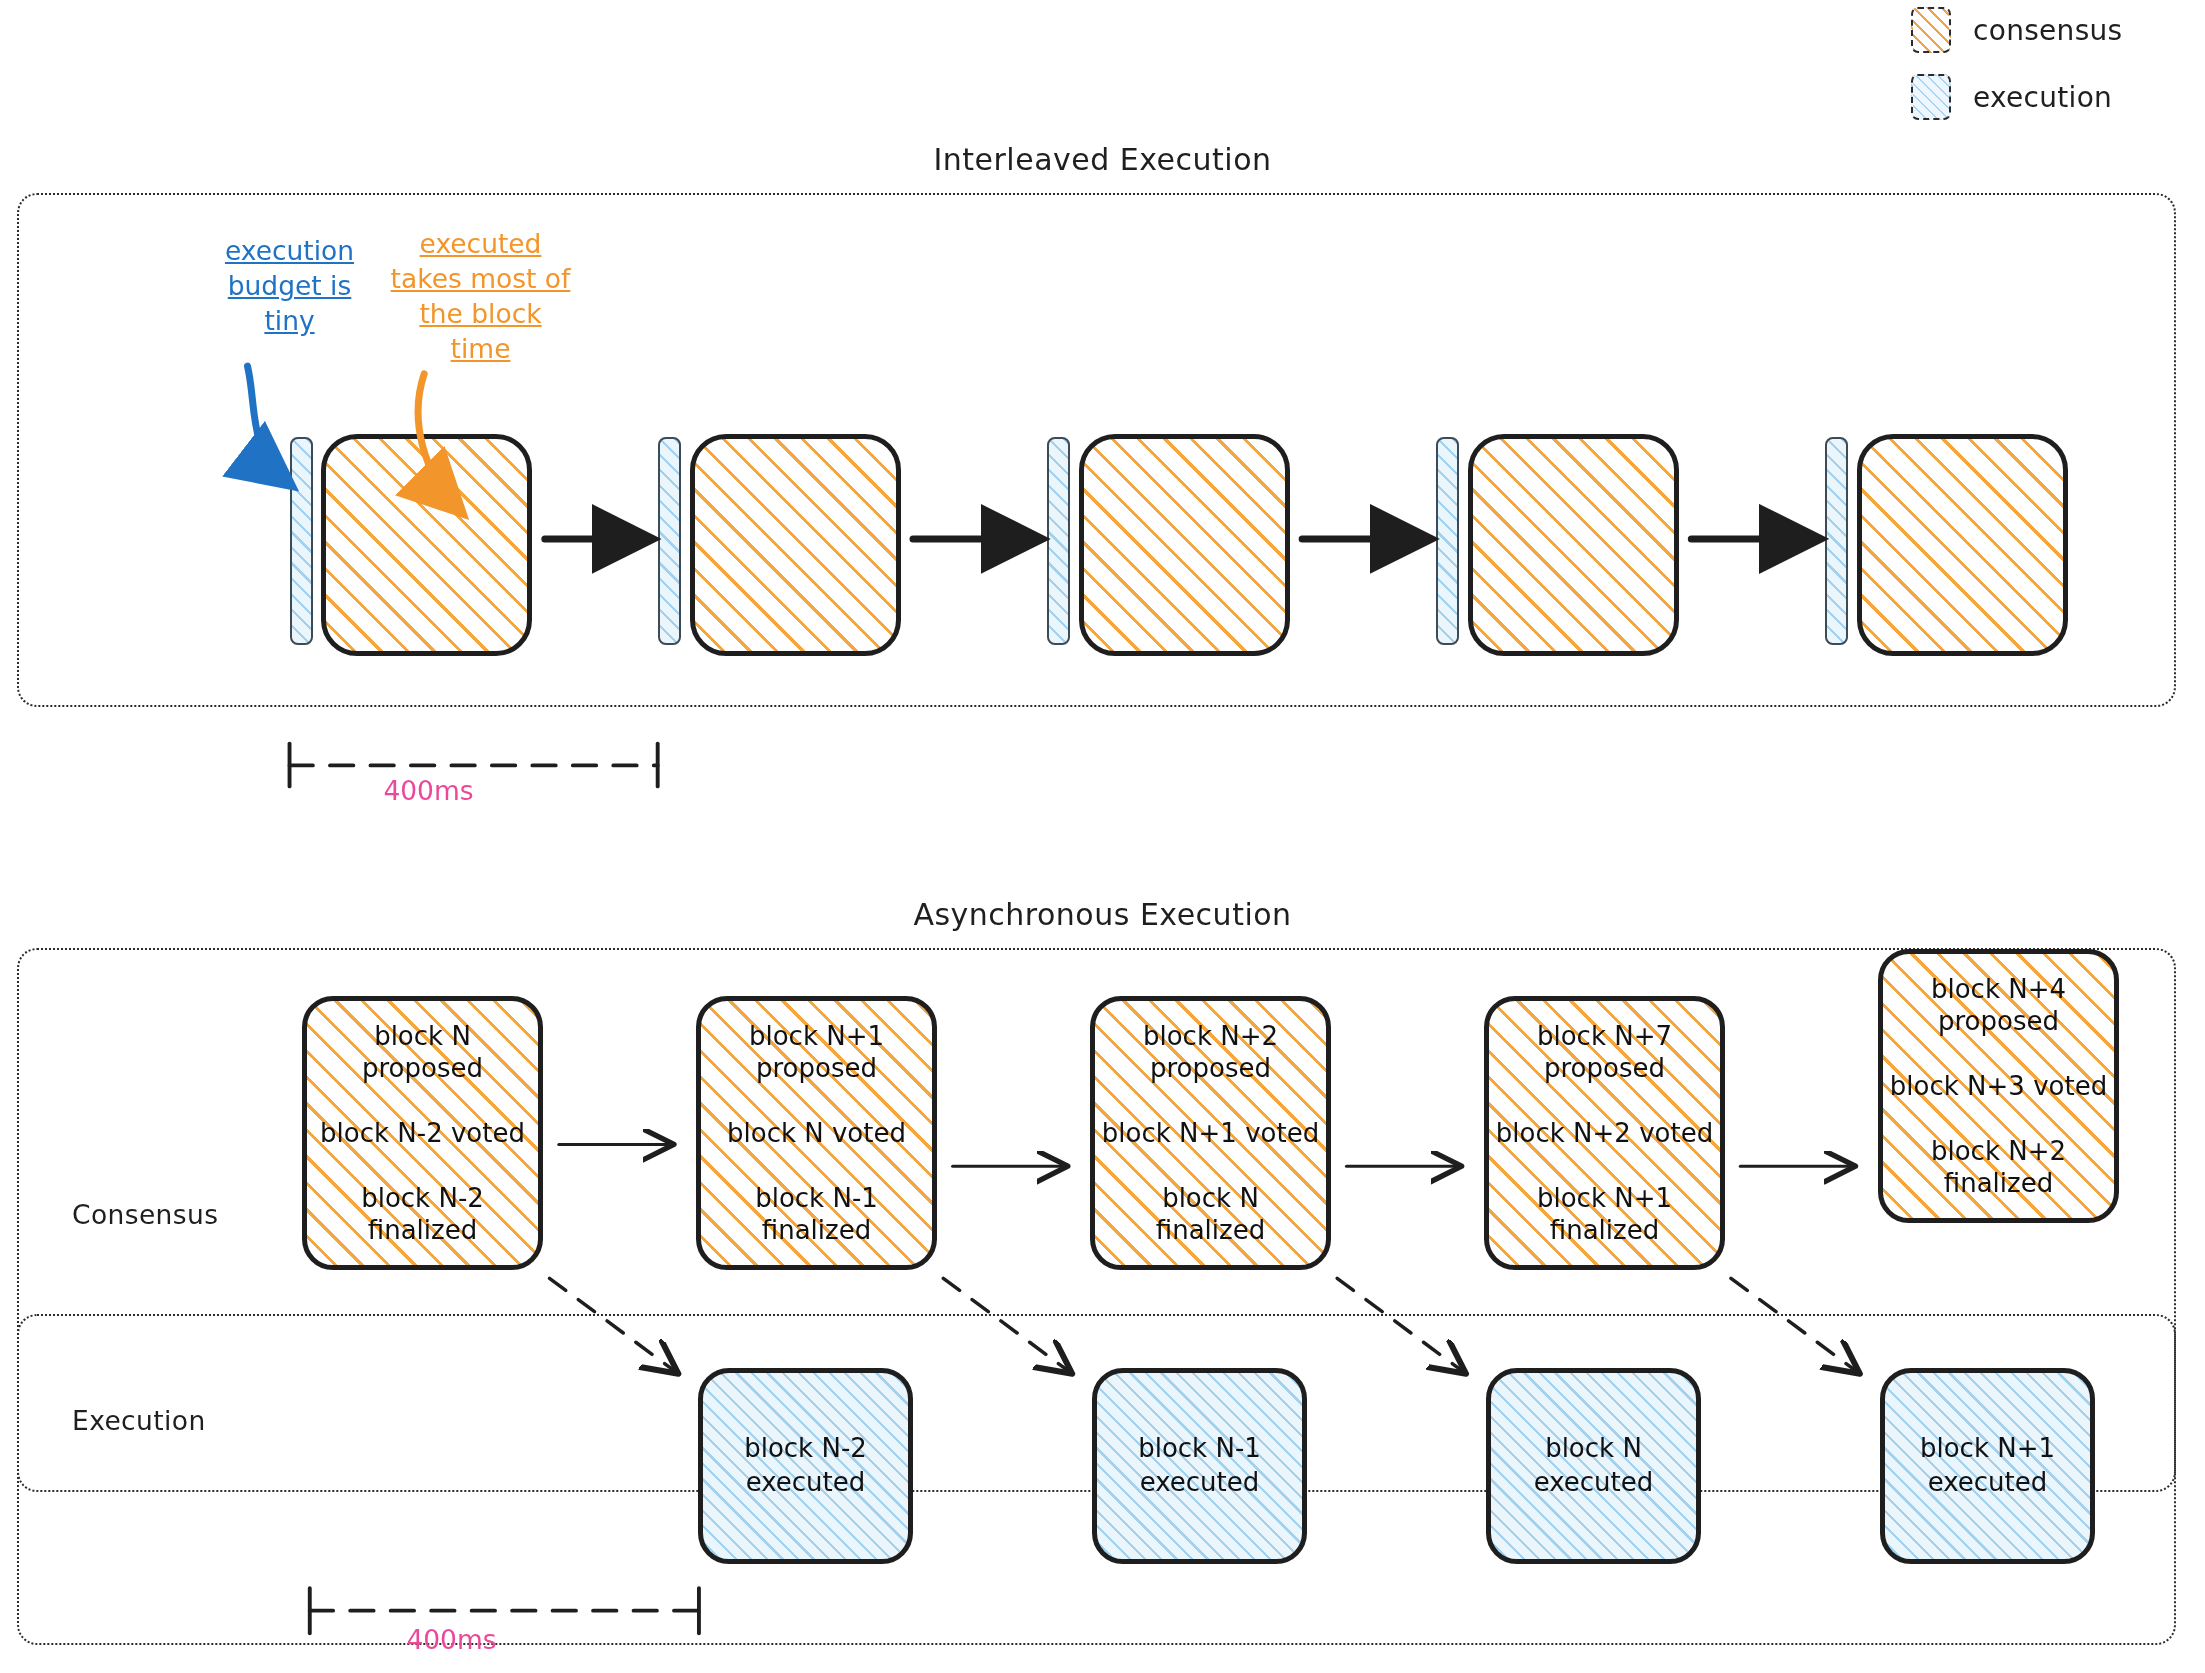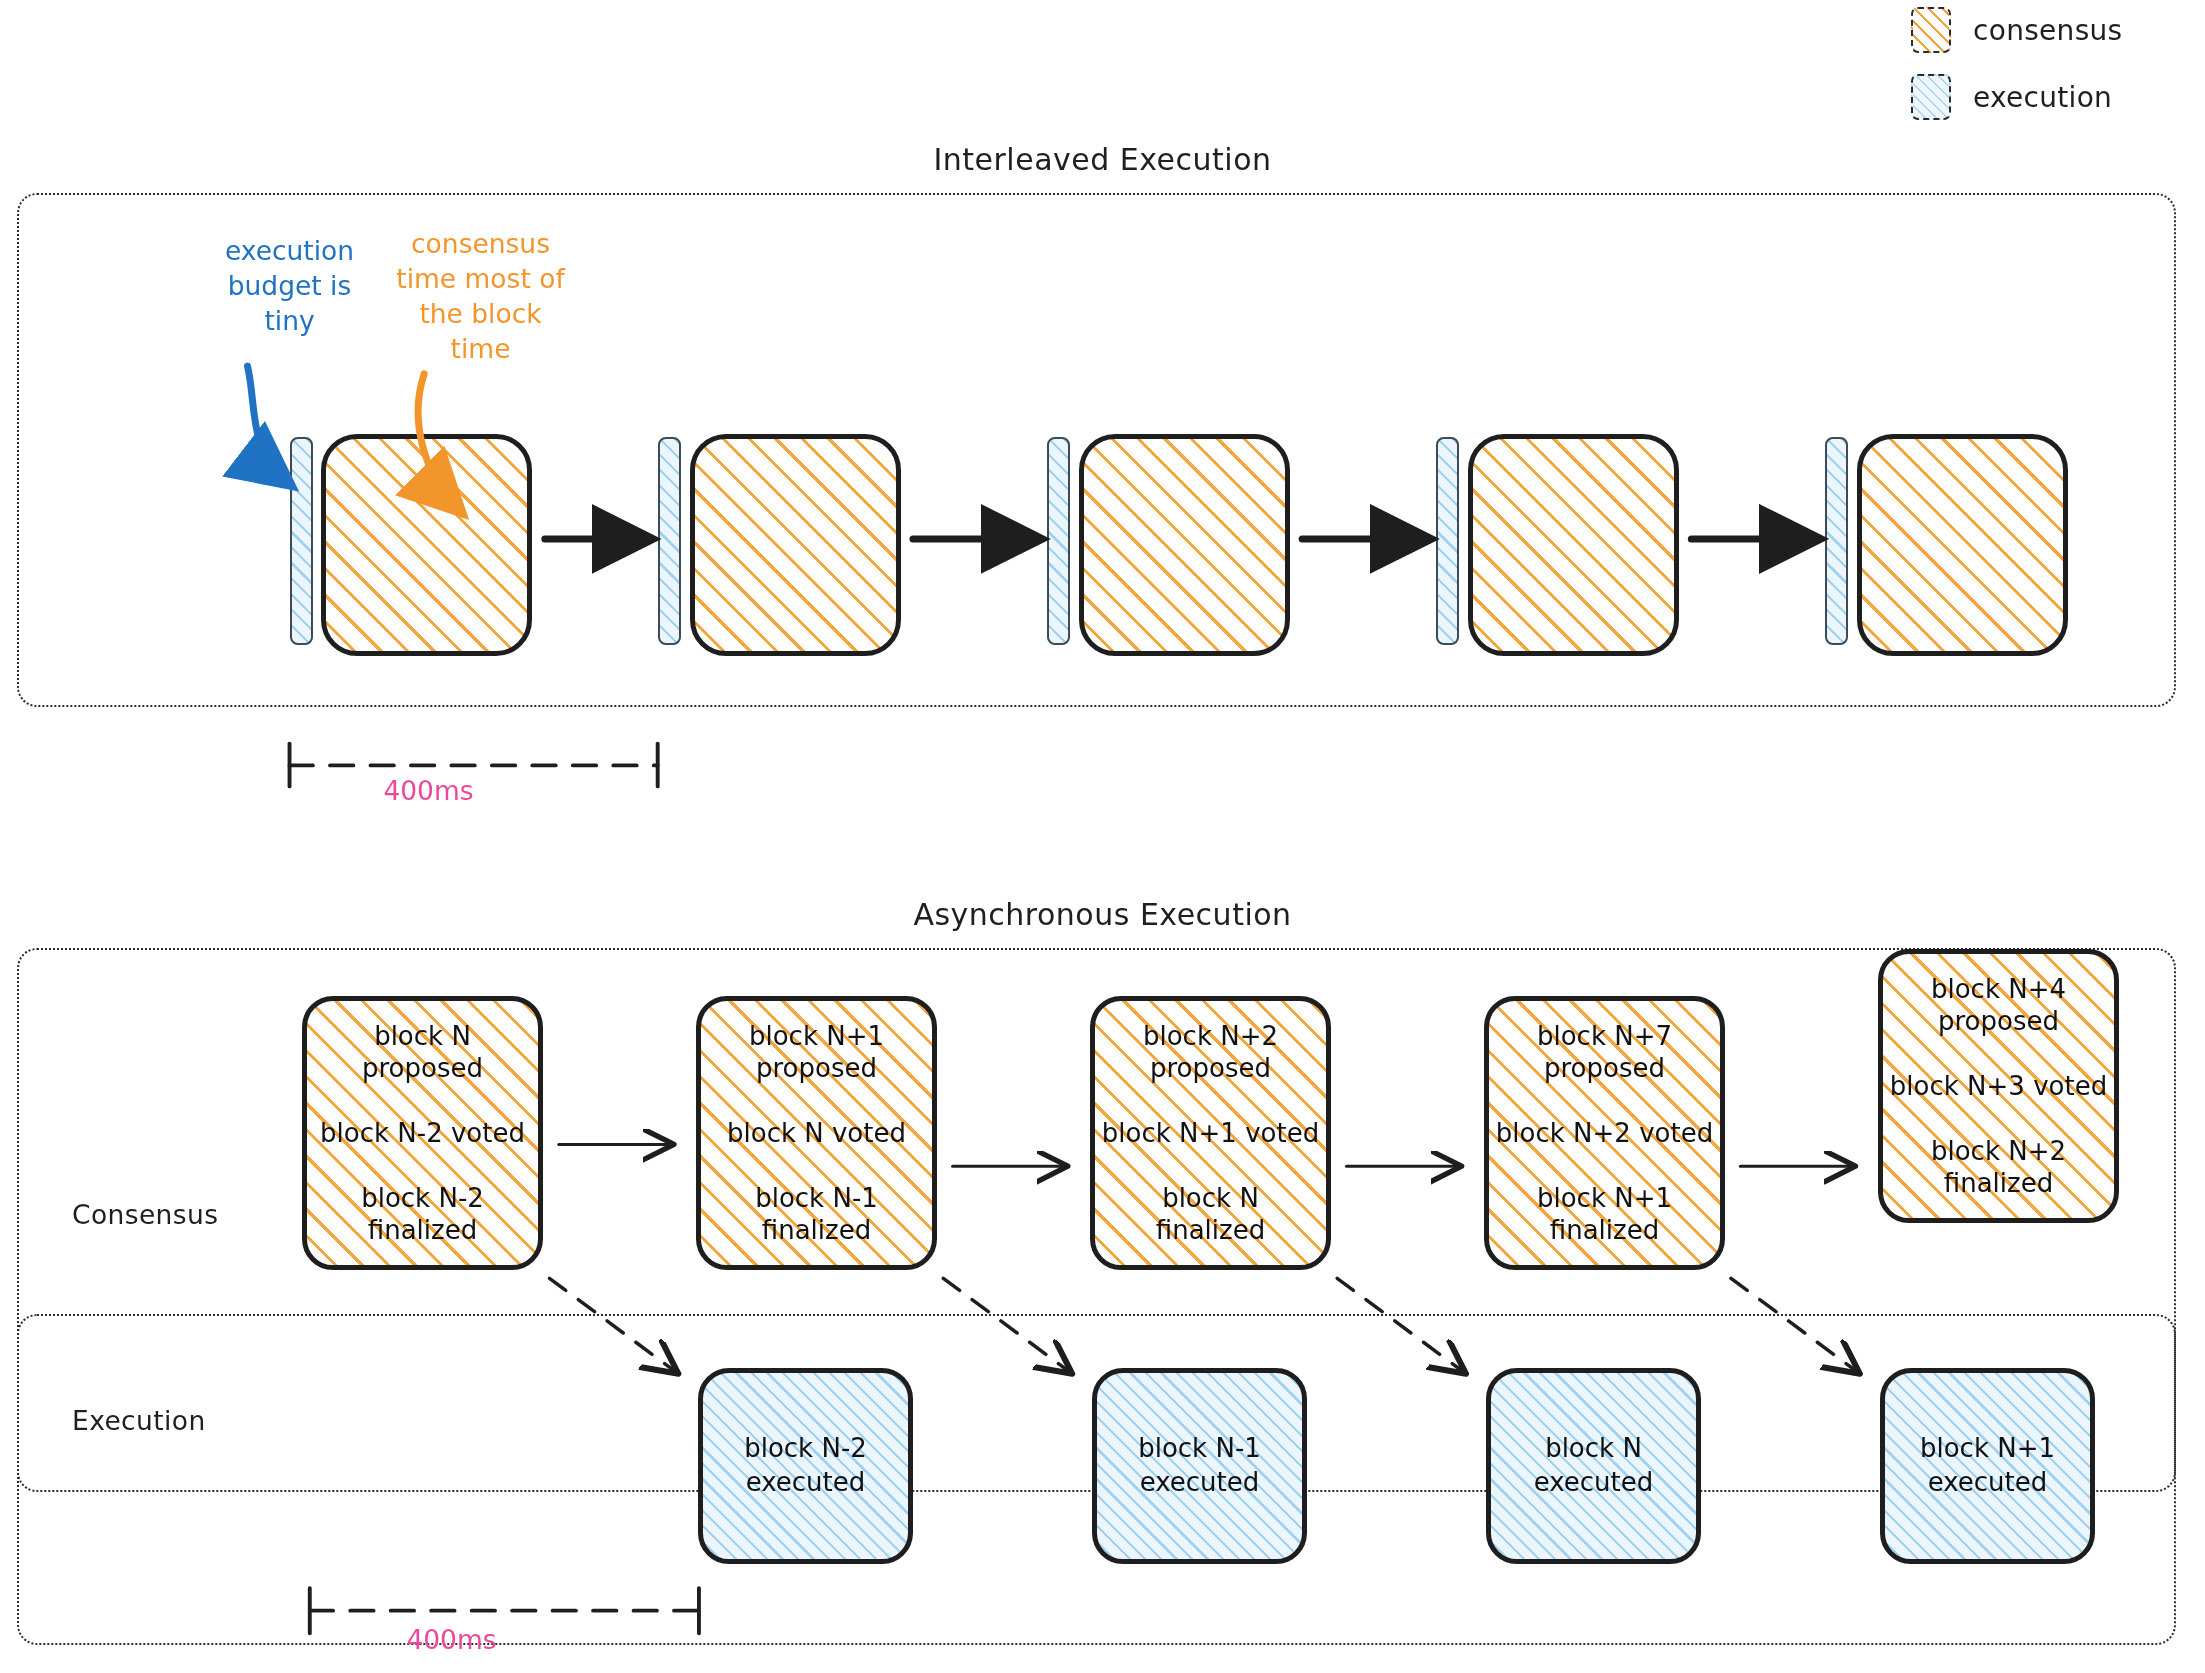--- a/index.html
+++ b/index.html
@@ -85,21 +85,21 @@
 
   
   .eblock{
     border:5.4px solid #1e1e1e;border-radius:31px;
     width:215px;height:196px;
     display:flex;align-items:center;justify-content:center;box-sizing:border-box;
   }
   .eline{font-size:26px;line-height:1.3;text-align:center;color:#111;}
 
   
-  .note{font-size:26.5px;line-height:1.32;text-align:center;}
+  .note{font-size:26.5px;line-height:1.32;text-align:center;text-decoration:underline;}
   .note.blue{color:#1f72c4;}
   .note.orange{color:#f2952a;}
   #note-exec{left:206px;top:234px;width:167px;}
   #note-cons{left:389px;top:227px;width:183px;}
 
   
   .ruler-label{font-size:26.5px;color:#ec4899;text-align:center;}
   svg.overlay{position:absolute;left:0;top:0;width:2205px;height:1674px;pointer-events:none;}
 </style>
 </head>
@@ -115,21 +115,21 @@
     <div class="legend-label">execution</div>
   </div>
 </div>
 
 <div class="abs section-title" id="title-interleaved">Interleaved Execution</div>
 <div class="abs section-title" id="title-async">Asynchronous Execution</div>
 
 <div class="abs panel" id="panel-interleaved"></div>
 
 <div class="abs note blue" id="note-exec">execution budget is tiny</div>
-<div class="abs note orange" id="note-cons">consensus time most of the block time</div>
+<div class="abs note orange" id="note-cons">executed takes most of the block time</div>
 
 <div class="abs eslice hatch-execution" style="left:290px;top:437px;"></div>
 <div class="abs cblock-top hatch-consensus" style="left:321px;top:434px;"></div>
 
 <div class="abs eslice hatch-execution" style="left:658px;top:437px;"></div>
 <div class="abs cblock-top hatch-consensus" style="left:690px;top:434px;"></div>
 
 <div class="abs eslice hatch-execution" style="left:1047px;top:437px;"></div>
 <div class="abs cblock-top hatch-consensus" style="left:1079px;top:434px;"></div>
 

